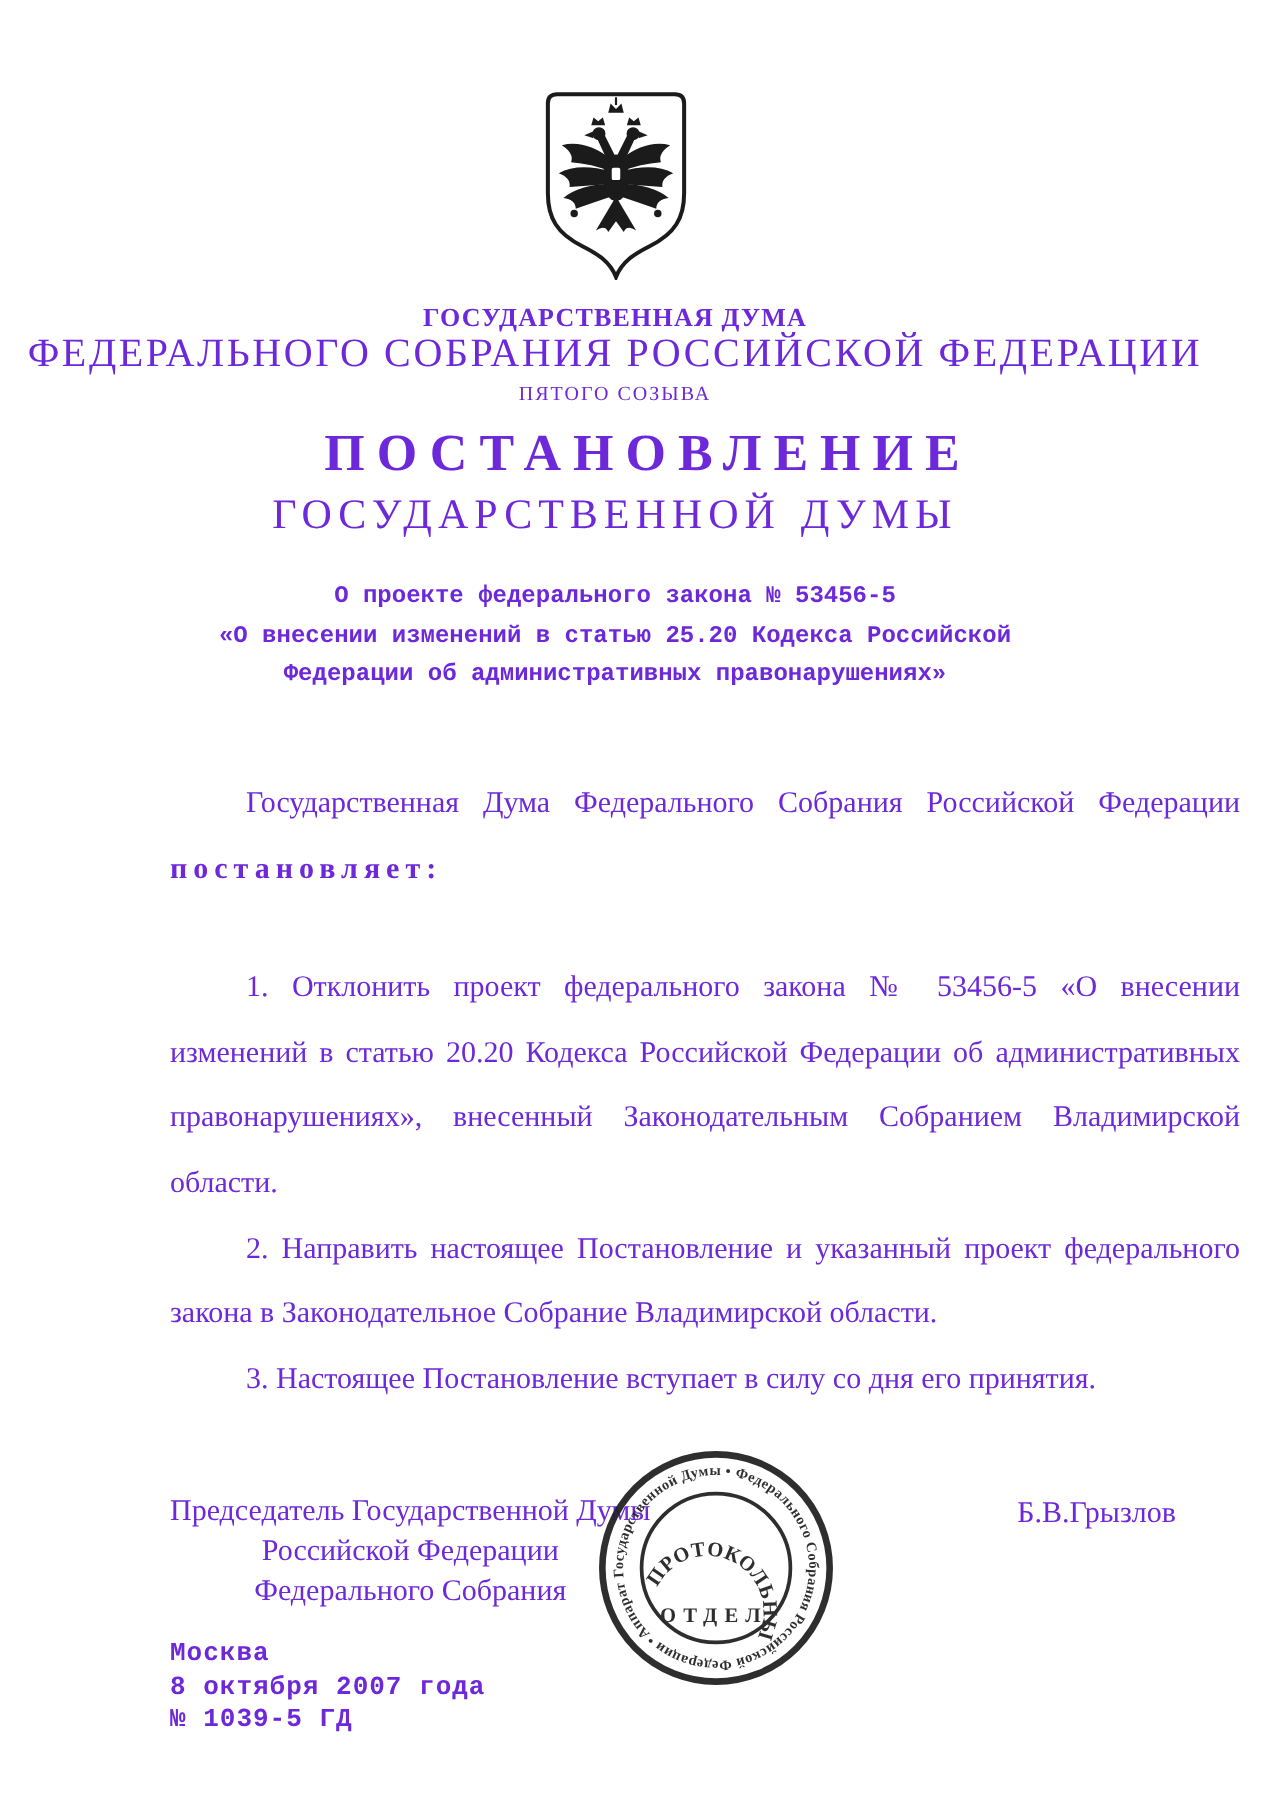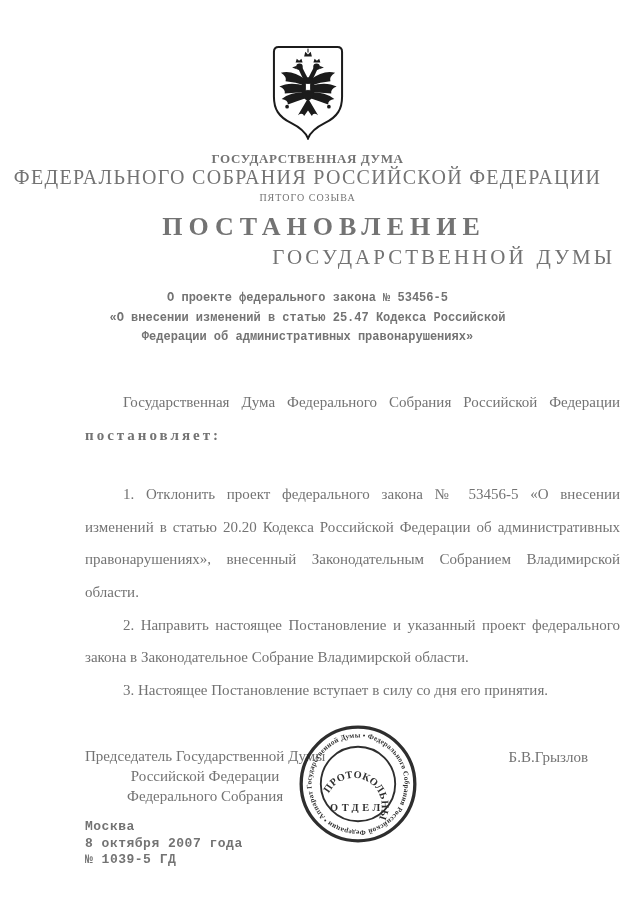--- a/index.html
+++ b/index.html
@@ -1,31 +1,31 @@
 <!DOCTYPE html>
 <html><head>
 <meta charset="utf-8">
 <style>
   html,body{margin:0;padding:0;background:#ffffff;}
   .page{
     position:relative;width:640px;height:900px;background:#fff;
-    font-family:"Liberation Serif", serif;color:#737373;overflow:hidden;
+    font-family:"Liberation Serif", serif;color:#6d28d9;overflow:hidden;
   }
   .center-col{position:absolute;left:0;right:25px;text-align:center;}
   
   .emblem-wrap{top:44px;display:flex;justify-content:center;}
   
   .org-header{top:150px;}
   .org-line1{font-size:13px;line-height:17px;font-weight:bold;letter-spacing:.6px;}
   .org-line2{font-size:20px;line-height:19px;font-weight:normal;letter-spacing:1.3px;margin-top:1px;}
   .org-line3{font-size:10px;line-height:16px;font-weight:normal;letter-spacing:1px;margin-top:3px;}
   
   .doc-title{top:212px;}
   .doc-title-main{font-size:26px;line-height:30px;font-weight:bold;letter-spacing:6px;padding-left:33px;}
-  .doc-title-sub{font-size:21px;line-height:25px;font-weight:normal;letter-spacing:3px;margin-top:3px;text-align:right;}
+  .doc-title-sub{font-size:21px;line-height:25px;font-weight:normal;letter-spacing:3px;margin-top:3px;}
   .doc-title-sub .wordgap{display:inline-block;width:10px;}
   
   .subject{top:289px;font-size:12px;line-height:19.5px;font-weight:bold;font-family:Liberation Mono, monospace;}
   
   .body-text{position:absolute;top:386px;left:85px;width:535px;
     font-size:15px;line-height:32.6px;text-align:justify;}
   .body-text p{margin:0;text-indent:38px;}
   .body-text p.opening{margin-bottom:27px;}
   .verb{font-weight:bold;letter-spacing:3px;margin-top:44px;}
   
@@ -90,21 +90,21 @@
     <div class="org-line3">ПЯТОГО СОЗЫВА</div>
   </div>
 
   <div class="center-col doc-title">
     <div class="doc-title-main">ПОСТАНОВЛЕНИЕ</div>
     <div class="doc-title-sub"><span>ГОСУДАРСТВЕННОЙ</span><span class="wordgap"></span><span>ДУМЫ</span></div>
   </div>
 
   <div class="center-col subject">
     <div>О проекте федерального закона № 53456-5</div>
-    <div>«О внесении изменений в статью 25.47 Кодекса Российской</div>
+    <div>«О внесении изменений в статью 25.20 Кодекса Российской</div>
     <div>Федерации об административных правонарушениях»</div>
   </div>
 
   <div class="body-text">
     <p class="opening"><span>Государственная Дума Федерального Собрания Российской Федерации</span> <span class="verb">постановляет:</span></p>
     <p>1. Отклонить проект федерального закона № 53456-5 «О внесении изменений в статью 20.20 Кодекса Российской Федерации об административных правонарушениях», внесенный Законодательным Собранием Владимирской области.</p>
     <p>2. Направить настоящее Постановление и указанный проект федерального закона в Законодательное Собрание Владимирской области.</p>
     <p>3. Настоящее Постановление вступает в силу со дня его принятия.</p>
   </div>
 

